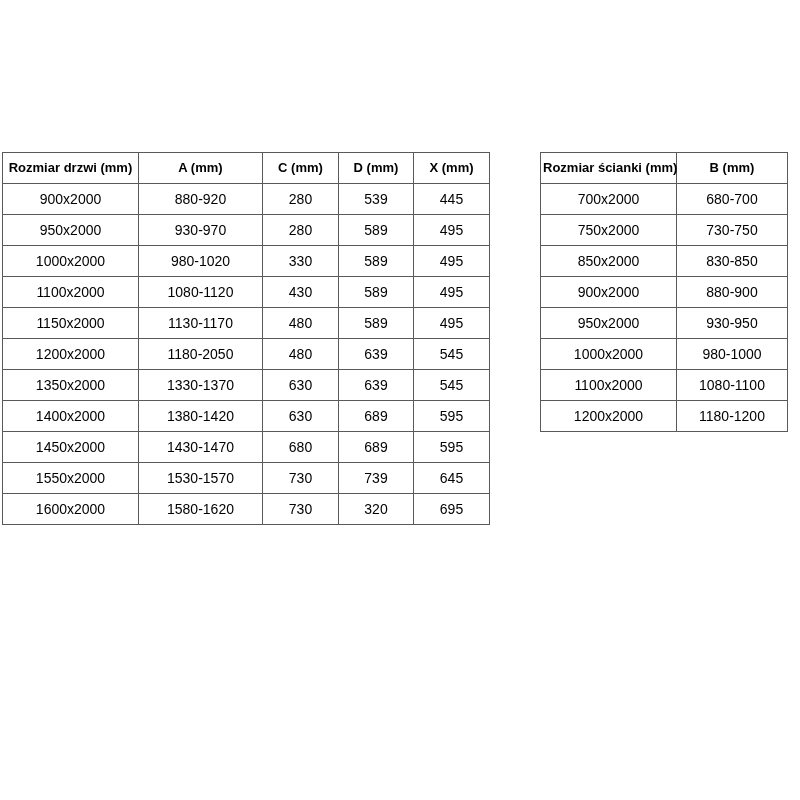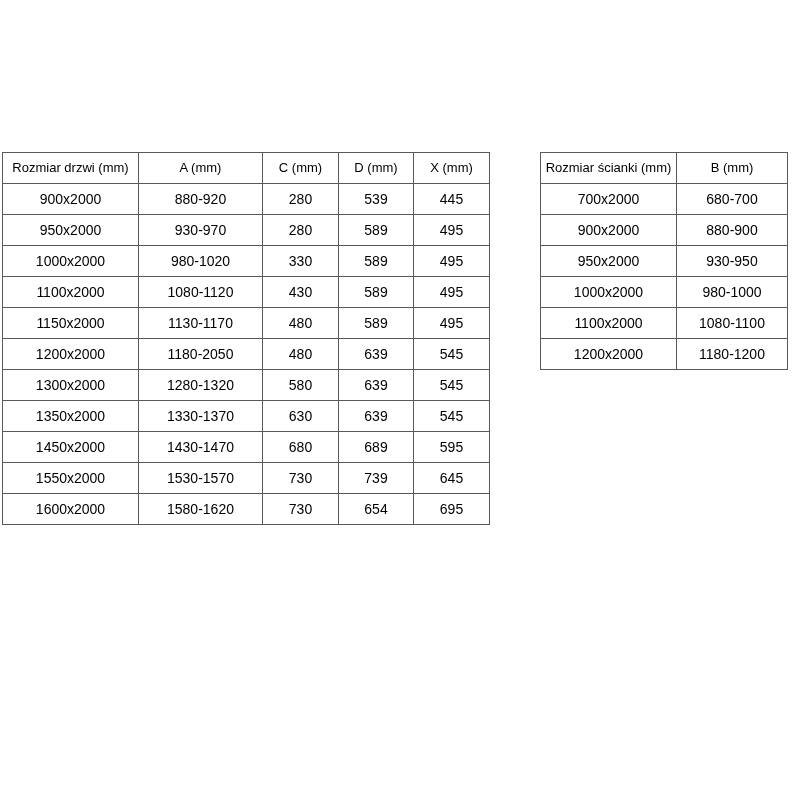--- a/index.html
+++ b/index.html
@@ -22,21 +22,21 @@
     height: 30px;
     padding: 0 2px;
     text-align: center;
     vertical-align: middle;
     white-space: nowrap;
     font-size: 14px;
     line-height: 30px;
     background: #ffffff;
   }
   .tbl th {
-    font-weight: normal;
+    font-weight: bold;
     font-size: 13px;
   }
   #doors-table { left: 2px;  top: 152px; width: 487px; }
   #walls-table { left: 540px; top: 152px; width: 247px; }
 </style>
 </head>
 <body>
 
 <table id="doors-table" class="tbl">
   <colgroup>
@@ -92,72 +92,80 @@
         <td>495</td>
       </tr>
       <tr>
         <td>1200x2000</td>
         <td>1180-2050</td>
         <td>480</td>
         <td>639</td>
         <td>545</td>
       </tr>
       <tr>
-        <td>1300x2000</td>
-        <td>1280-1320</td>
-        <td>580</td>
-        <td>639</td>
-        <td>545</td>
-      </tr>
-      <tr>
         <td>1350x2000</td>
         <td>1330-1370</td>
         <td>630</td>
         <td>639</td>
         <td>545</td>
+      </tr>
+      <tr>
+        <td>1400x2000</td>
+        <td>1380-1420</td>
+        <td>630</td>
+        <td>689</td>
+        <td>595</td>
       </tr>
       <tr>
         <td>1450x2000</td>
         <td>1430-1470</td>
         <td>680</td>
         <td>689</td>
         <td>595</td>
       </tr>
       <tr>
         <td>1550x2000</td>
         <td>1530-1570</td>
         <td>730</td>
         <td>739</td>
         <td>645</td>
       </tr>
       <tr>
         <td>1600x2000</td>
         <td>1580-1620</td>
         <td>730</td>
-        <td>654</td>
+        <td>320</td>
         <td>695</td>
       </tr>
     </tbody>
 </table>
 
 <table id="walls-table" class="tbl">
   <colgroup>
     <col style="width:136px">
     <col style="width:111px">
   </colgroup>
   <thead>
     <tr>
         <th>Rozmiar ścianki (mm)</th>
         <th>B (mm)</th>
       </tr>
   </thead>
   <tbody>
       <tr>
         <td>700x2000</td>
         <td>680-700</td>
+      </tr>
+      <tr>
+        <td>750x2000</td>
+        <td>730-750</td>
+      </tr>
+      <tr>
+        <td>850x2000</td>
+        <td>830-850</td>
       </tr>
       <tr>
         <td>900x2000</td>
         <td>880-900</td>
       </tr>
       <tr>
         <td>950x2000</td>
         <td>930-950</td>
       </tr>
       <tr>

